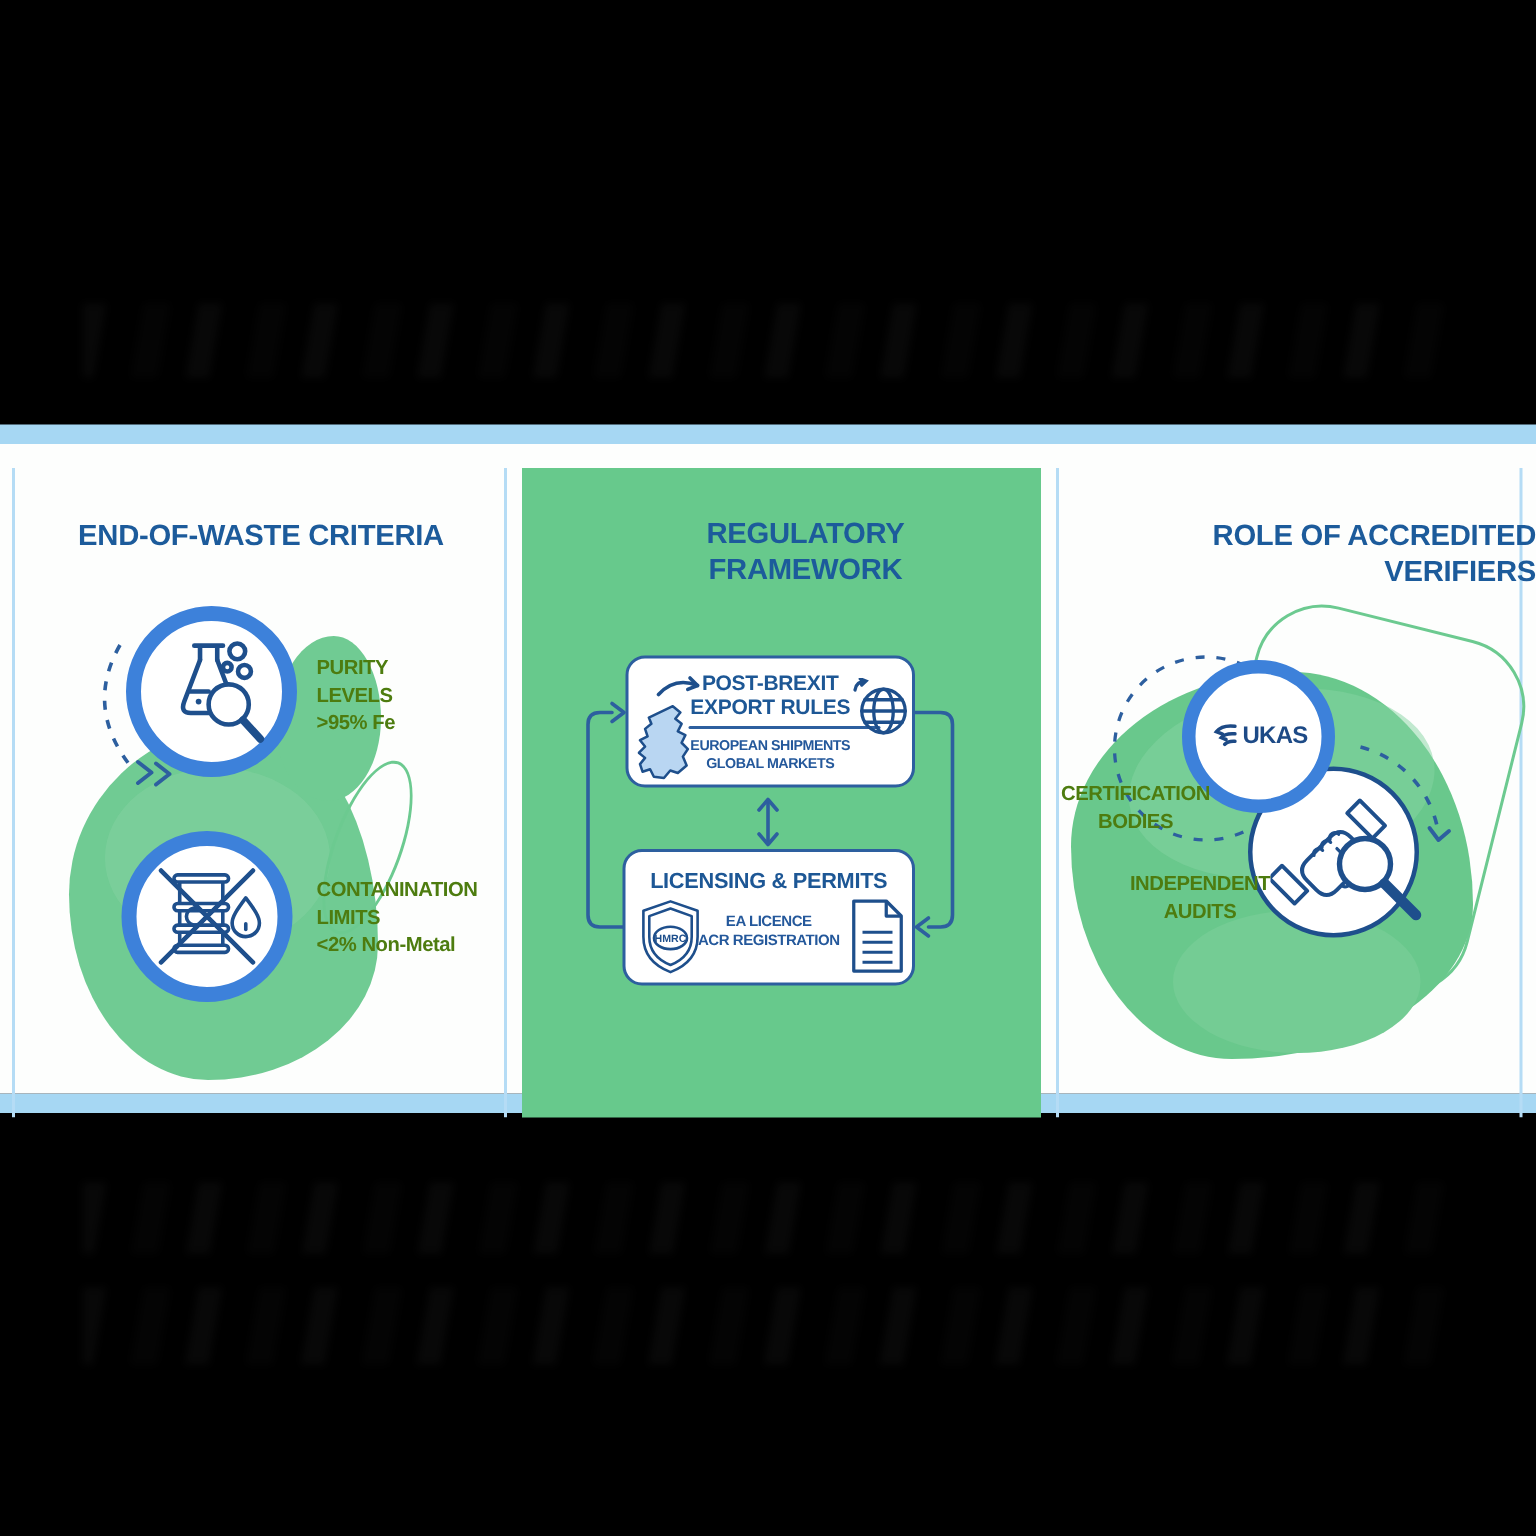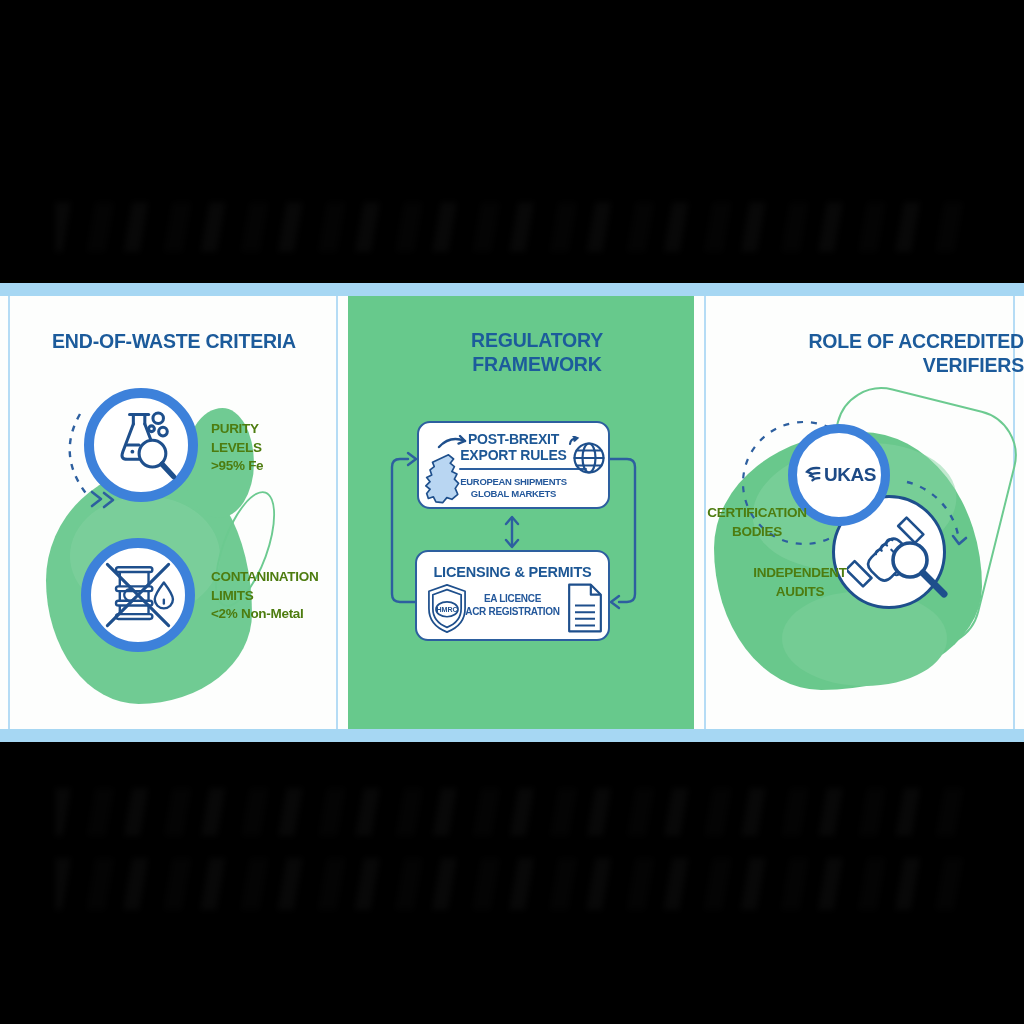--- a/index.html
+++ b/index.html
@@ -8,21 +8,21 @@
   
   .ghost{position:absolute;left:55px;right:55px;filter:blur(3px);opacity:.55;
          background:repeating-linear-gradient(100deg,
            rgba(70,70,70,.22) 0 16px, transparent 16px 40px,
            rgba(60,60,60,.14) 40px 58px, transparent 58px 76px);}
   
   .strip{position:absolute;left:0;width:1024px;height:13px;background:#a6d7f3;}
   
   .band{position:absolute;left:0;top:296px;width:1024px;height:433px;background:#fdfefd;}
   .vline{position:absolute;top:0;bottom:0;width:2px;background:#b5dcf5;}
-  .panel{position:absolute;top:0;height:433px;}
+  .panel{position:absolute;top:16px;height:433px;}
   .panel-title{position:absolute;left:0;right:0;text-align:center;
      color:#1c5b9b;font-weight:700;font-size:19.5px;line-height:24px;letter-spacing:-0.2px;}
   
   .blob{position:absolute;background:#6cc88e;}
   .greenloop{position:absolute;border:2px solid #6cca90;background:transparent;border-radius:50%;}
   
   .ring{position:absolute;border:10px solid #3d81da;background:#fff;border-radius:50%;
         box-sizing:border-box;display:flex;align-items:center;justify-content:center;}
   .label{position:absolute;color:#4d7c0f;font-weight:700;font-size:13.5px;line-height:18.5px;
          letter-spacing:-0.3px;}
@@ -30,21 +30,21 @@
   .card{position:absolute;background:#ffffff;border:2px solid #2d5f9f;border-radius:13px;box-sizing:border-box;}
   .card-title{position:absolute;left:0;right:0;text-align:center;color:#1d5795;font-weight:700;
               font-size:14px;line-height:15.5px;letter-spacing:-0.2px;}
   .card-sub{position:absolute;left:0;right:0;text-align:center;color:#24589b;font-weight:700;
             font-size:9.5px;line-height:11.5px;letter-spacing:-0.3px;}
   .divider{position:absolute;height:2px;background:#2d5f9f;border-radius:1px;}
   svg{display:block;}
   .abs{position:absolute;}
   
   .ukas-inner{display:flex;align-items:center;justify-content:center;gap:2px;}
-  .ukas-text{color:#1d4a86;font-weight:700;font-size:19px;letter-spacing:-0.5px;text-align:right;}
+  .ukas-text{color:#1d4a86;font-weight:700;font-size:16px;letter-spacing:-0.5px;text-align:right;}
   
   .hs-circle{position:absolute;border:3px solid #1e4f8c;background:#fff;border-radius:50%;
              box-sizing:border-box;display:flex;align-items:center;justify-content:center;}
 </style>
 </head>
 <body>
 
 <div class="canvas">
 
   <div class="ghost" style="top:202px;height:50px;"></div>

